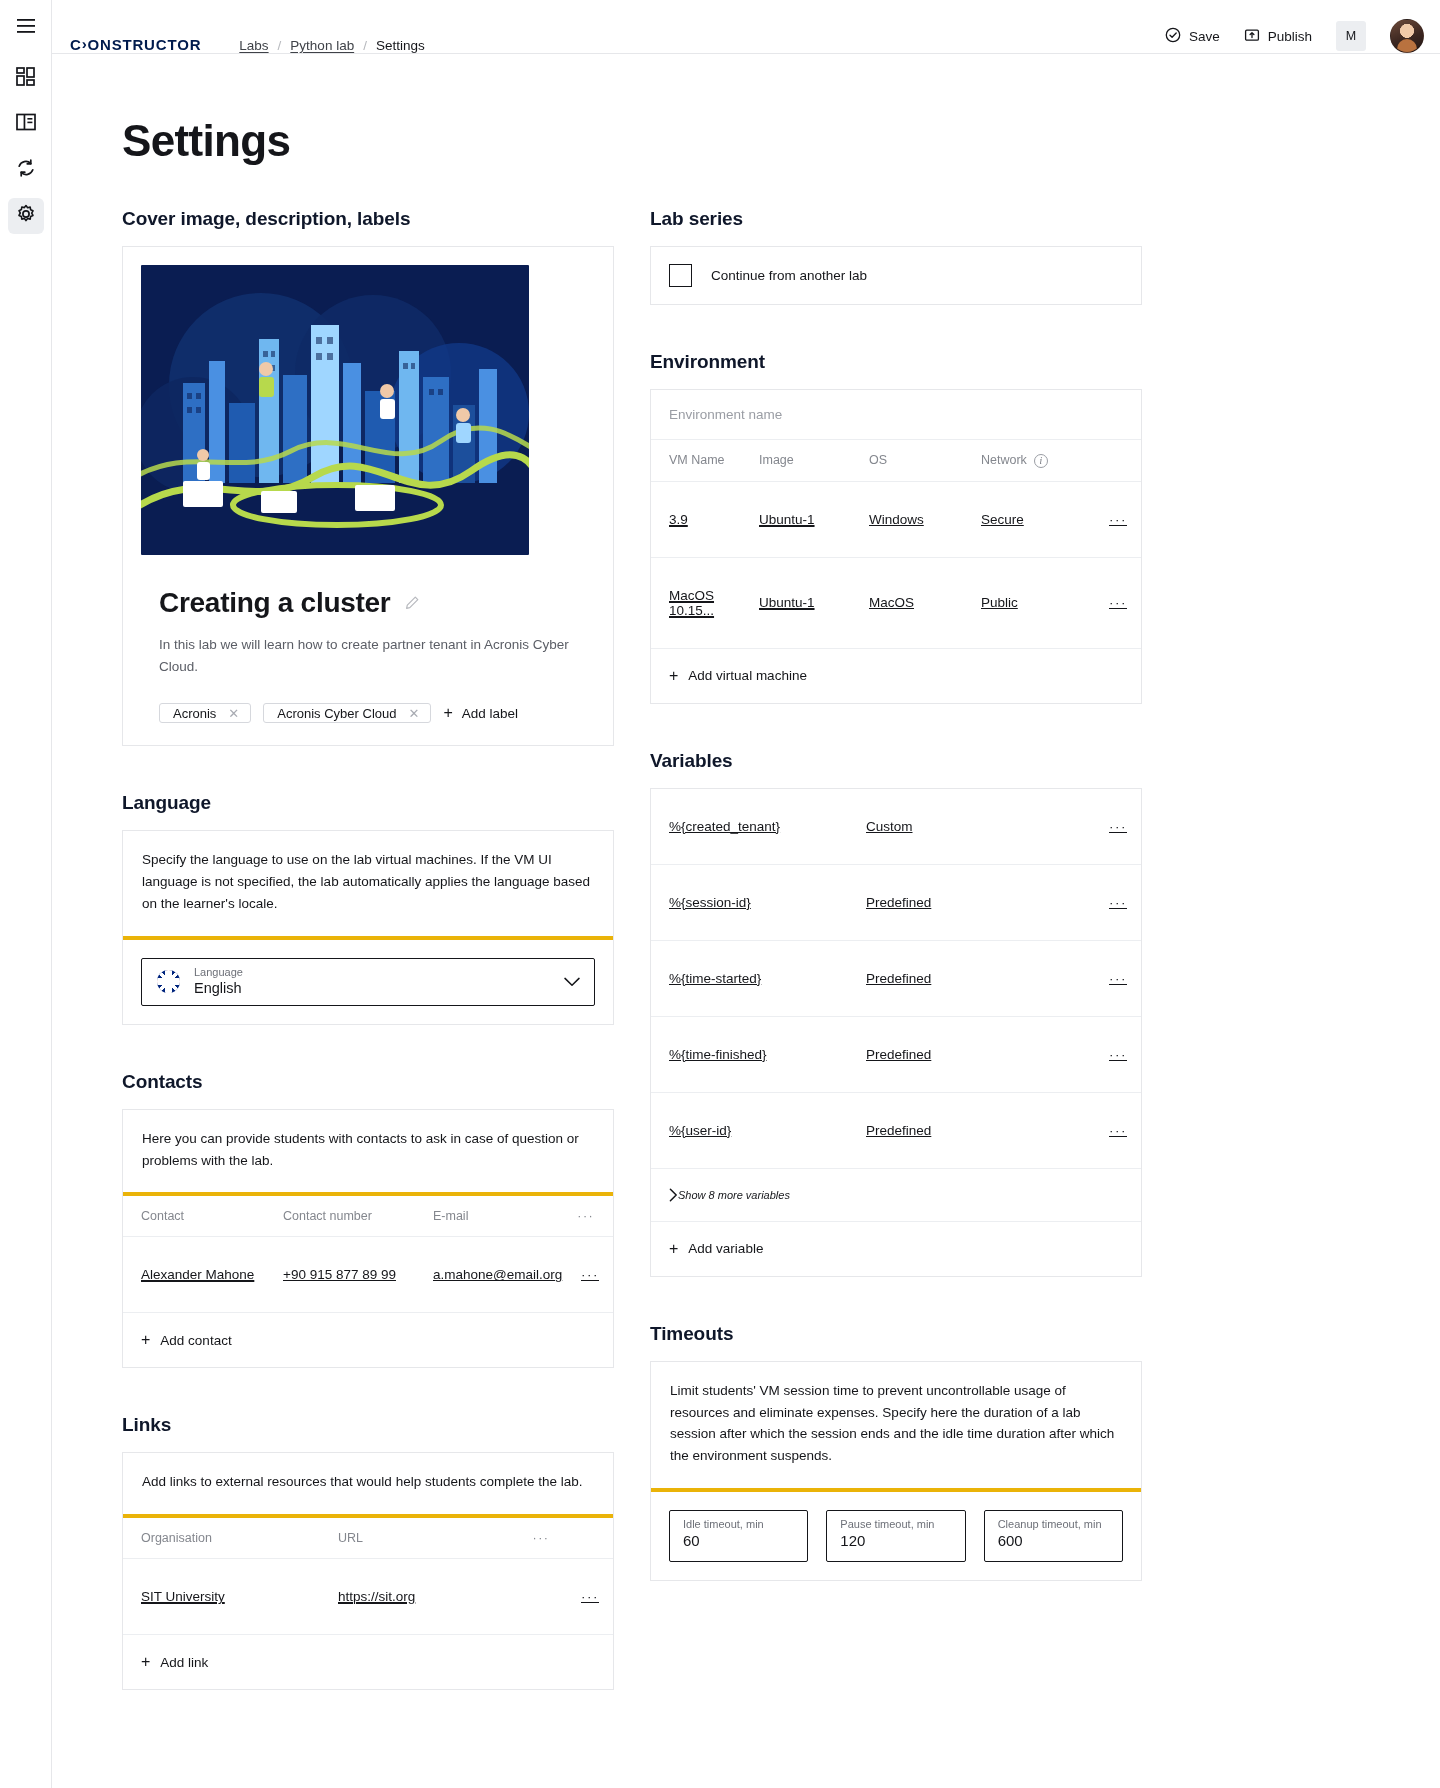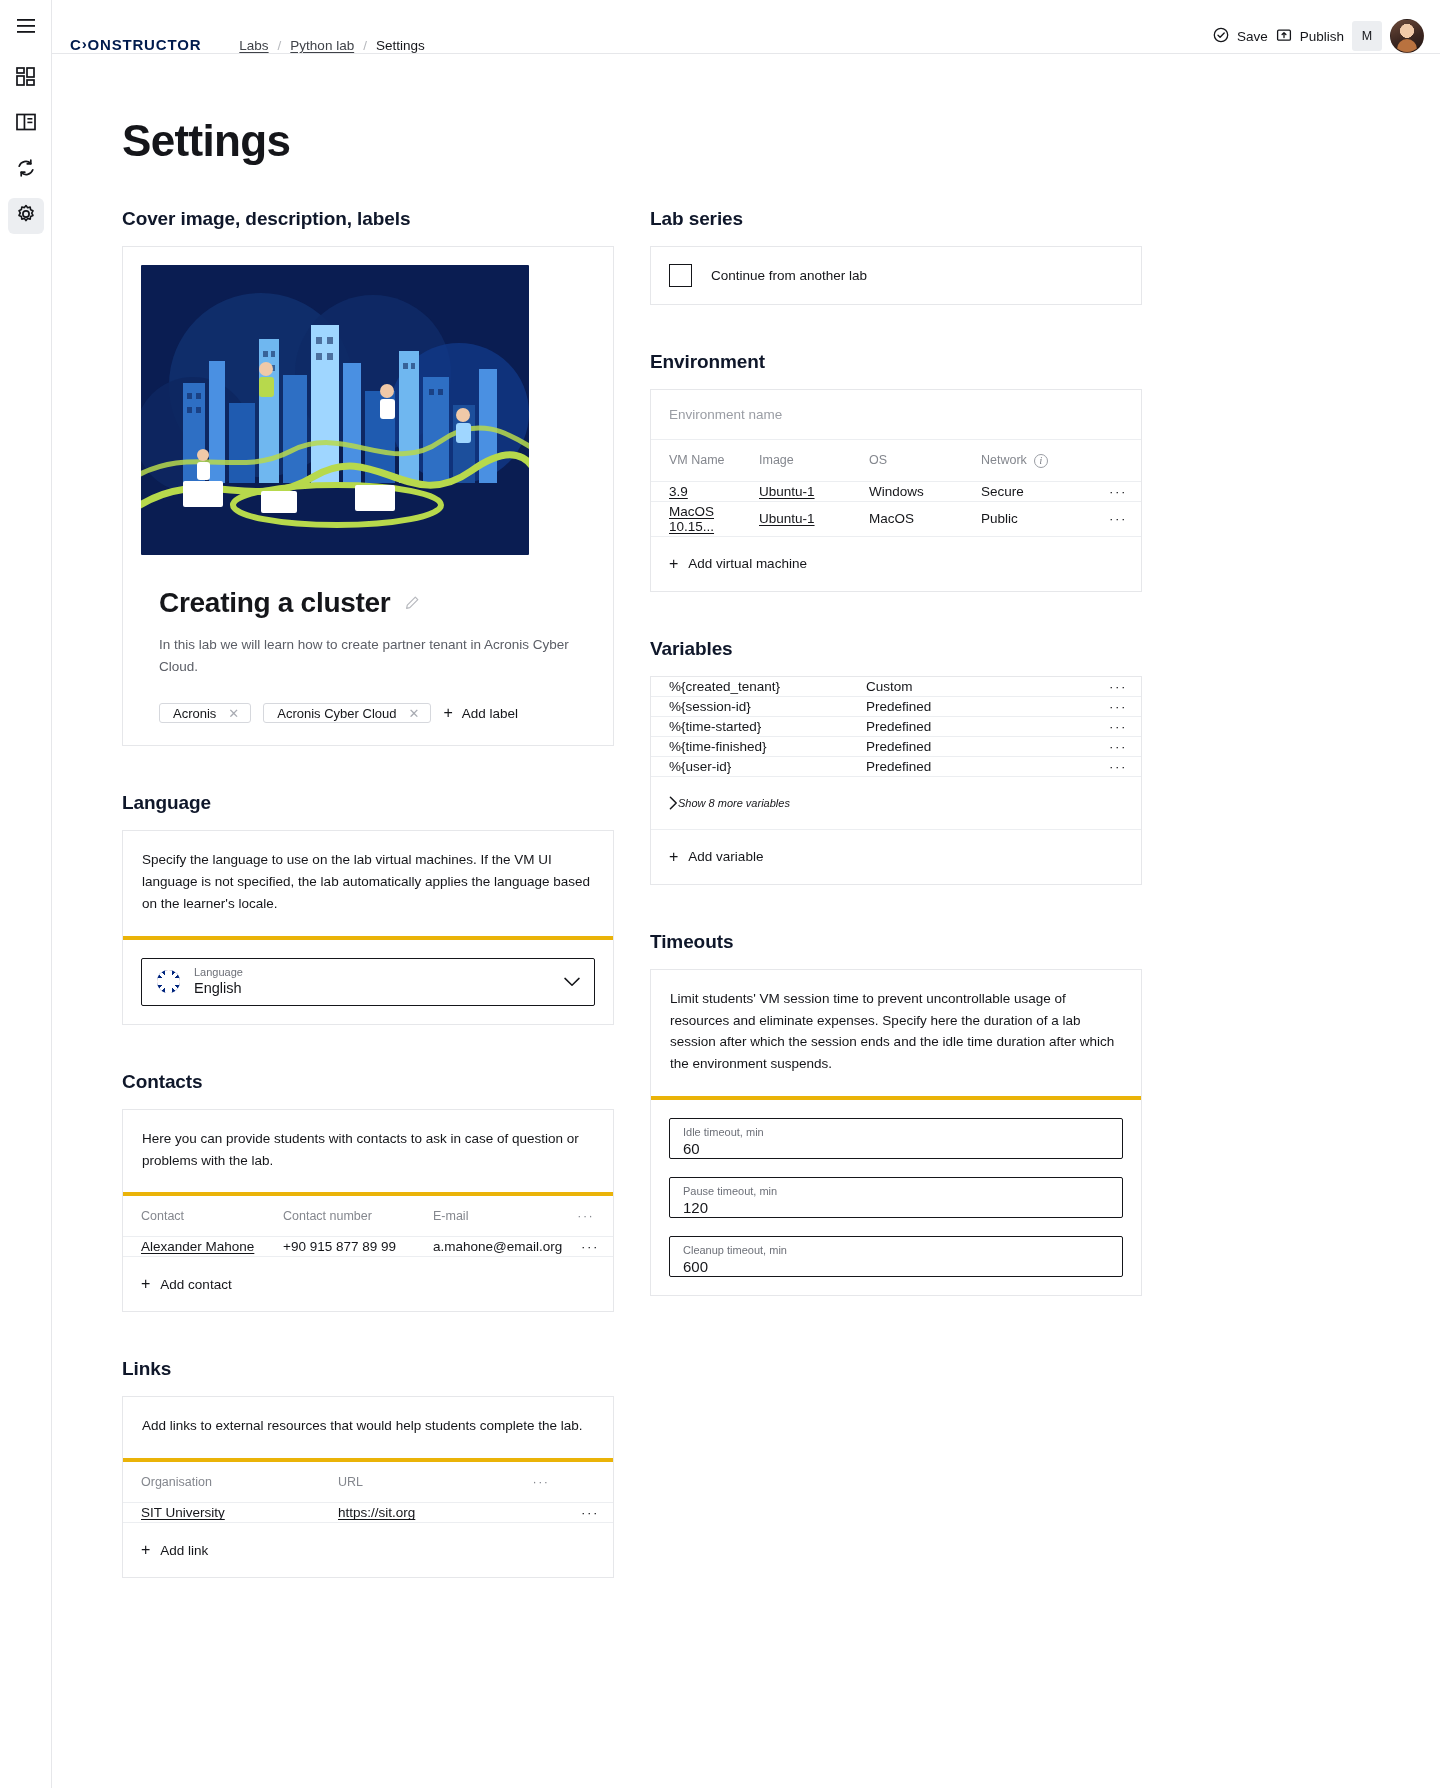--- a/index.html
+++ b/index.html
@@ -45,21 +45,21 @@
   }
   .brand .arrow { display:inline-block; transform: translateY(-1px); }
   .crumbs {
     margin-left: 38px; display:flex; align-items:center; gap: 9px;
     font-size: 13.5px; color:#15161a;
   }
   .crumb-link { color:#3f4248; text-decoration: underline; text-underline-offset: 2px; cursor:pointer; }
   .crumb-sep { color:#b7b9be; }
   .crumb-current { color:#15161a; }
   .topbar-right {
-    margin-left: auto; display:flex; align-items:center; gap: 8px;
+    margin-left: auto; display:flex; align-items:center; gap: 24px;
   }
   .tb-action {
     display:flex; align-items:center; gap: 8px; font-size:13.5px; color:#15161a; cursor:pointer;
   }
   .avatar-initial {
     width: 30px; height: 30px; border-radius: 3px; background:#eceef1;
     display:flex; align-items:center; justify-content:center;
     font-size: 12.5px; color:#15161a; cursor:pointer;
   }
   .avatar-photo {
@@ -154,22 +154,23 @@
   .lang-value { font-size: 14.5px; color:#15161a; line-height: 1.25; }
   .chevron-down { margin-left:auto; color:#15161a; display:flex; }
 
   
   table.tbl { width: 100%; border-collapse: collapse; }
   table.tbl th {
     text-align: left; font-weight: 400; font-size: 12.5px; color:#84878e;
     padding: 13px 0 13px 0; border-bottom: 1px solid #eceef1;
   }
   table.tbl td {
-    font-size: 13.5px; color:#15161a; padding: 2px 0; border-bottom: 1px solid #eceef1;
+    font-size: 13.5px; color:#15161a; padding: 30px 0; border-bottom: 1px solid #eceef1;
     vertical-align: middle;
+    text-decoration: underline;
   }
   table.tbl tr:last-child td { border-bottom: 1px solid #eceef1; }
   .pad-l { padding-left: 18px !important; }
   .pad-r { padding-right: 14px !important; }
   .lnk { text-decoration: underline; text-underline-offset: 2px; cursor:pointer; color:#15161a; }
   .dots { color:#6d7078; letter-spacing: 1.5px; cursor:pointer; font-size: 13px; text-align:right; }
   .addrow {
     display:flex; align-items:center; gap: 10px;
     padding: 19px 18px; font-size: 13.5px; color:#15161a; cursor:pointer;
   }
@@ -191,21 +192,21 @@
   }
 
   
   .showmore {
     display:flex; align-items:center; 
     padding: 19px 18px; font-size: 11px; color:#15161a; cursor:pointer;font-style:italic;
   }
   .chev-right { color:#15161a; display:flex; }
 
   
-  .timeout-fields { display:flex; gap: 18px; padding: 18px; flex-direction: column; }
+  .timeout-fields { display:flex; gap: 18px; padding: 18px; }
   .tfield {
     flex: 1; height: 52px; border: 1px solid #15161a; border-radius: 2px;
     padding: 7px 12px 0 13px; display:flex; flex-direction:column; gap:2px; cursor: text; background:#fff;
   }
   .tfield-label { font-size: 11px; color:#6d7078; line-height:1.1; }
   .tfield-value { font-size: 15px; color:#15161a; line-height:1.2; }
 </style>
 </head>
 <body>
 

